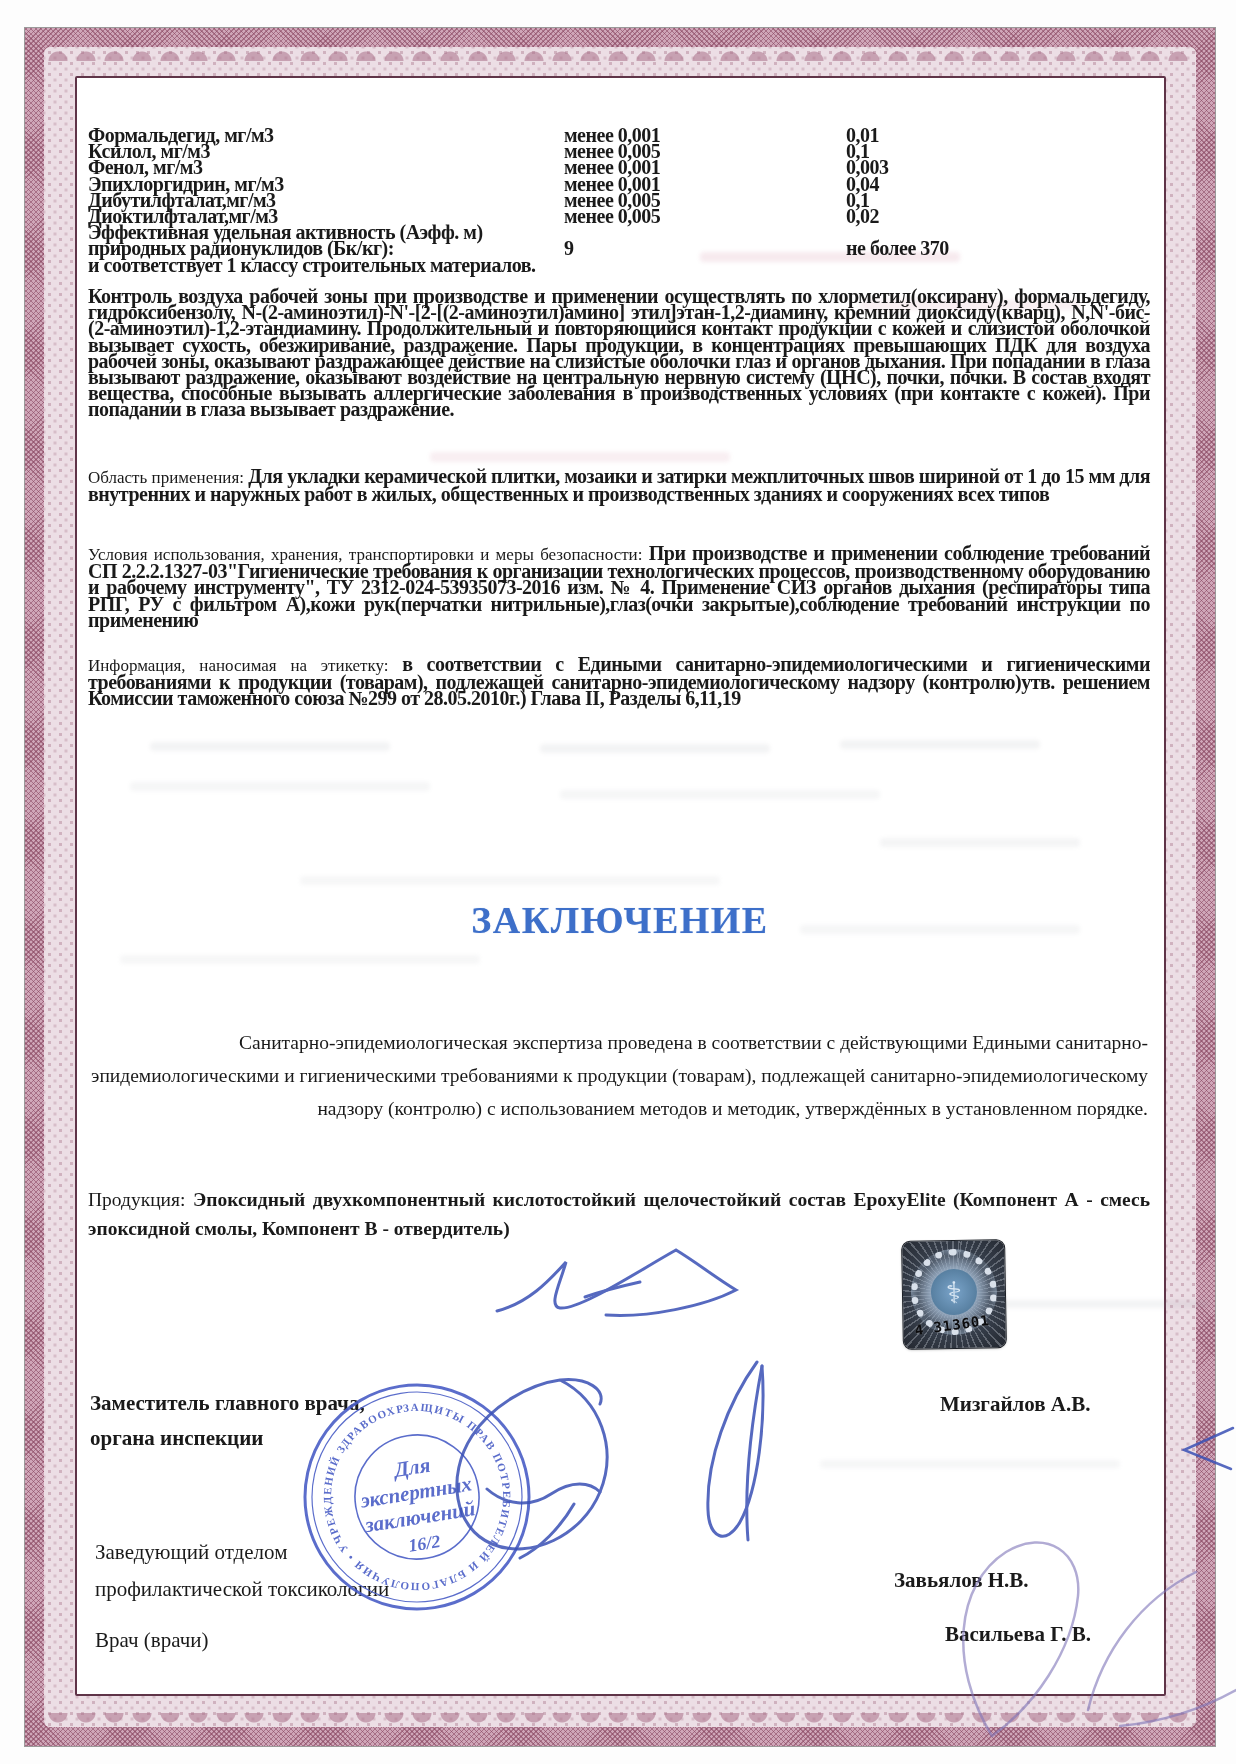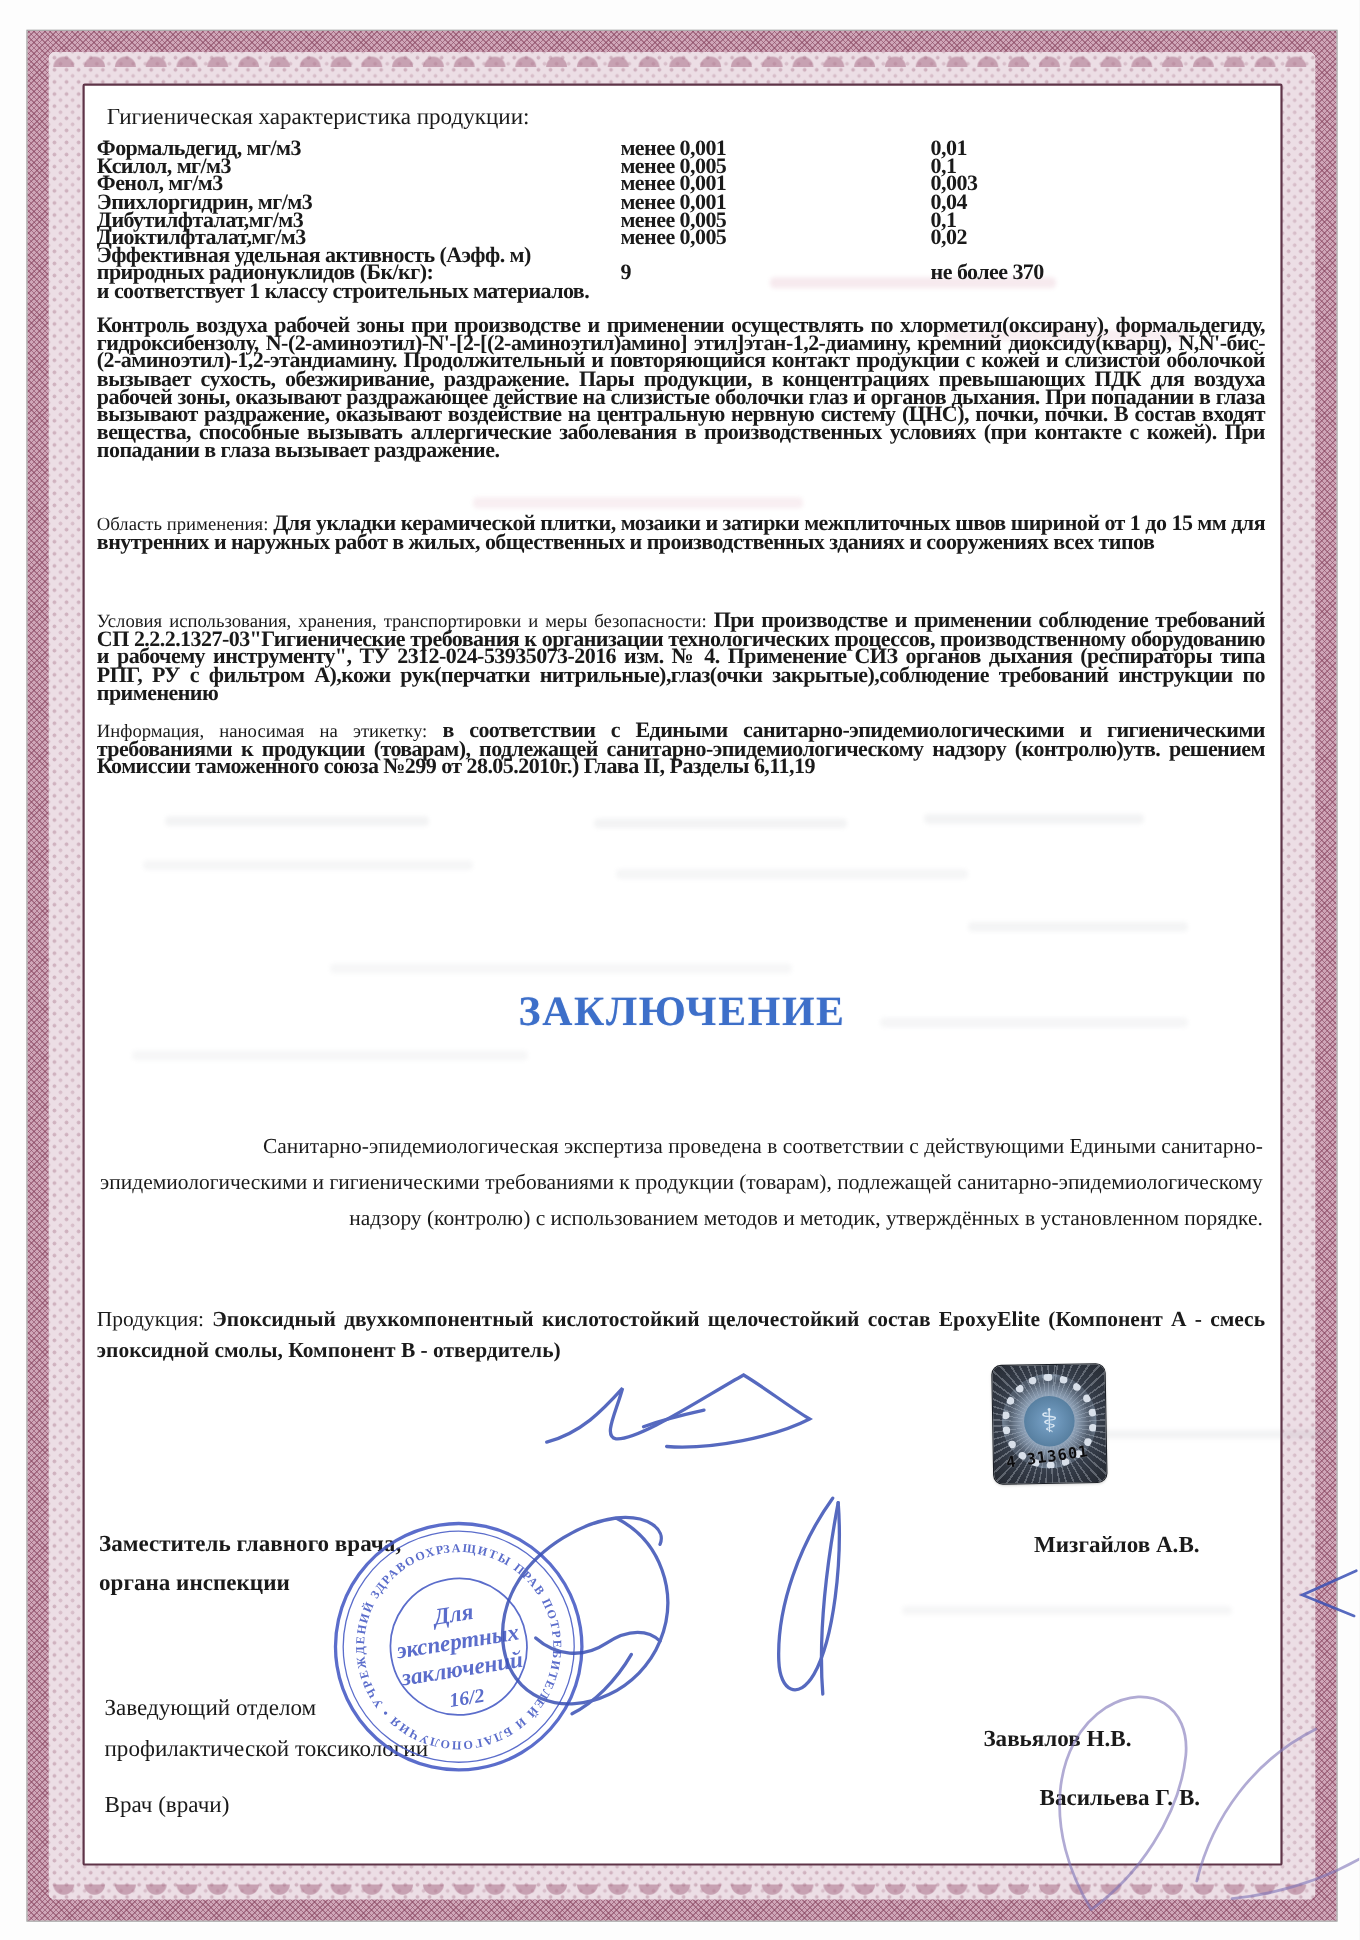--- a/index.html
+++ b/index.html
@@ -77,21 +77,20 @@
   <div class="ghost" style="left:840px;top:740px;width:200px;height:9px;background:#8a8f98;opacity:.10;"></div>
   <div class="ghost" style="left:130px;top:782px;width:300px;height:9px;background:#8a8f98;opacity:.08;"></div>
   <div class="ghost" style="left:560px;top:790px;width:320px;height:9px;background:#8a8f98;opacity:.08;"></div>
   <div class="ghost" style="left:880px;top:838px;width:200px;height:9px;background:#8a8f98;opacity:.09;"></div>
   <div class="ghost" style="left:300px;top:876px;width:420px;height:9px;background:#8a8f98;opacity:.07;"></div>
   <div class="ghost" style="left:800px;top:925px;width:280px;height:9px;background:#8a8f98;opacity:.08;"></div>
   <div class="ghost" style="left:120px;top:955px;width:360px;height:9px;background:#8a8f98;opacity:.07;"></div>
   <div class="ghost" style="left:950px;top:1300px;width:260px;height:8px;background:#8a8f98;opacity:.10;"></div>
   <div class="ghost" style="left:820px;top:1460px;width:300px;height:8px;background:#8a8f98;opacity:.08;"></div>
 
-  <div class="abs title" style="left:97px;top:94px;">Гигиеническая характеристика продукции:</div>
 
   <div class="abs top-block" style="left:88px;top:127px;width:1062px;">
     <div class="tbl-row">
       <span>Формальдегид, мг/м3</span>
       <span>менее 0,001</span>
       <span>0,01</span>
     </div>
     <div class="tbl-row">
       <span>Ксилол, мг/м3</span>
       <span>менее 0,005</span>
@@ -125,21 +124,21 @@
     </div>
     <div>и соответствует 1 классу строительных материалов.</div>
   </div>
 
   <div class="abs para" style="left:88px;top:288px;width:1062px;">Контроль воздуха рабочей зоны при производстве и применении осуществлять по хлорметил(оксирану), формальдегиду, гидроксибензолу, N-(2-аминоэтил)-N'-[2-[(2-аминоэтил)амино] этил]этан-1,2-диамину, кремний диоксиду(кварц), N,N'-бис-(2-аминоэтил)-1,2-этандиамину. Продолжительный и повторяющийся контакт продукции с кожей и слизистой оболочкой вызывает сухость, обезжиривание, раздражение. Пары продукции, в концентрациях превышающих ПДК для воздуха рабочей зоны, оказывают раздражающее действие на слизистые оболочки глаз и органов дыхания. При попадании в глаза вызывают раздражение, оказывают воздействие на центральную нервную систему (ЦНС), почки, почки. В состав входят вещества, способные вызывать аллергические заболевания в производственных условиях (при контакте с кожей). При попадании в глаза вызывает раздражение.</div>
 
   <div class="abs para" style="left:88px;top:468px;width:1062px;">
     <span class="lbl">Область применения: </span><span>Для укладки керамической плитки, мозаики и затирки межплиточных швов шириной от 1 до 15 мм для внутренних и наружных работ в жилых, общественных и производственных зданиях и сооружениях всех типов</span>
   </div>
 
-  <div class="abs para" style="left:88px;top:545px;width:1062px;margin-top:11px;">
+  <div class="abs para" style="left:88px;top:545px;width:1062px;">
     <span class="lbl">Условия использования, хранения, транспортировки и меры безопасности: </span><span>При производстве и применении соблюдение требований СП 2.2.2.1327-03"Гигиенические требования к организации технологических процессов, производственному оборудованию и рабочему инструменту", ТУ 2312-024-53935073-2016 изм. № 4. Применение СИЗ органов дыхания (респираторы типа РПГ, РУ с фильтром А),кожи рук(перчатки нитрильные),глаз(очки закрытые),соблюдение требований инструкции по применению</span>
   </div>
 
   <div class="abs para" style="left:88px;top:656px;width:1062px;">
     <span class="lbl">Информация, наносимая на этикетку: </span><span>в соответствии с Едиными санитарно-эпидемиологическими и гигиеническими требованиями к продукции (товарам), подлежащей санитарно-эпидемиологическому надзору (контролю)утв. решением Комиссии таможенного союза №299 от 28.05.2010г.) Глава II, Разделы 6,11,19</span>
   </div>
 
   <div class="abs heading" style="left:75px;top:898px;width:1090px;color:#3d6fc9;">ЗАКЛЮЧЕНИЕ</div>
 
   <div class="abs big exp" style="left:90px;top:1026px;width:1058px;">Санитарно-эпидемиологическая экспертиза проведена в соответствии с действующими Едиными санитарно-эпидемиологическими и гигиеническими требованиями к продукции (товарам), подлежащей санитарно-эпидемиологическому надзору (контролю)  с использованием методов и методик, утверждённых в установленном порядке.</div>

